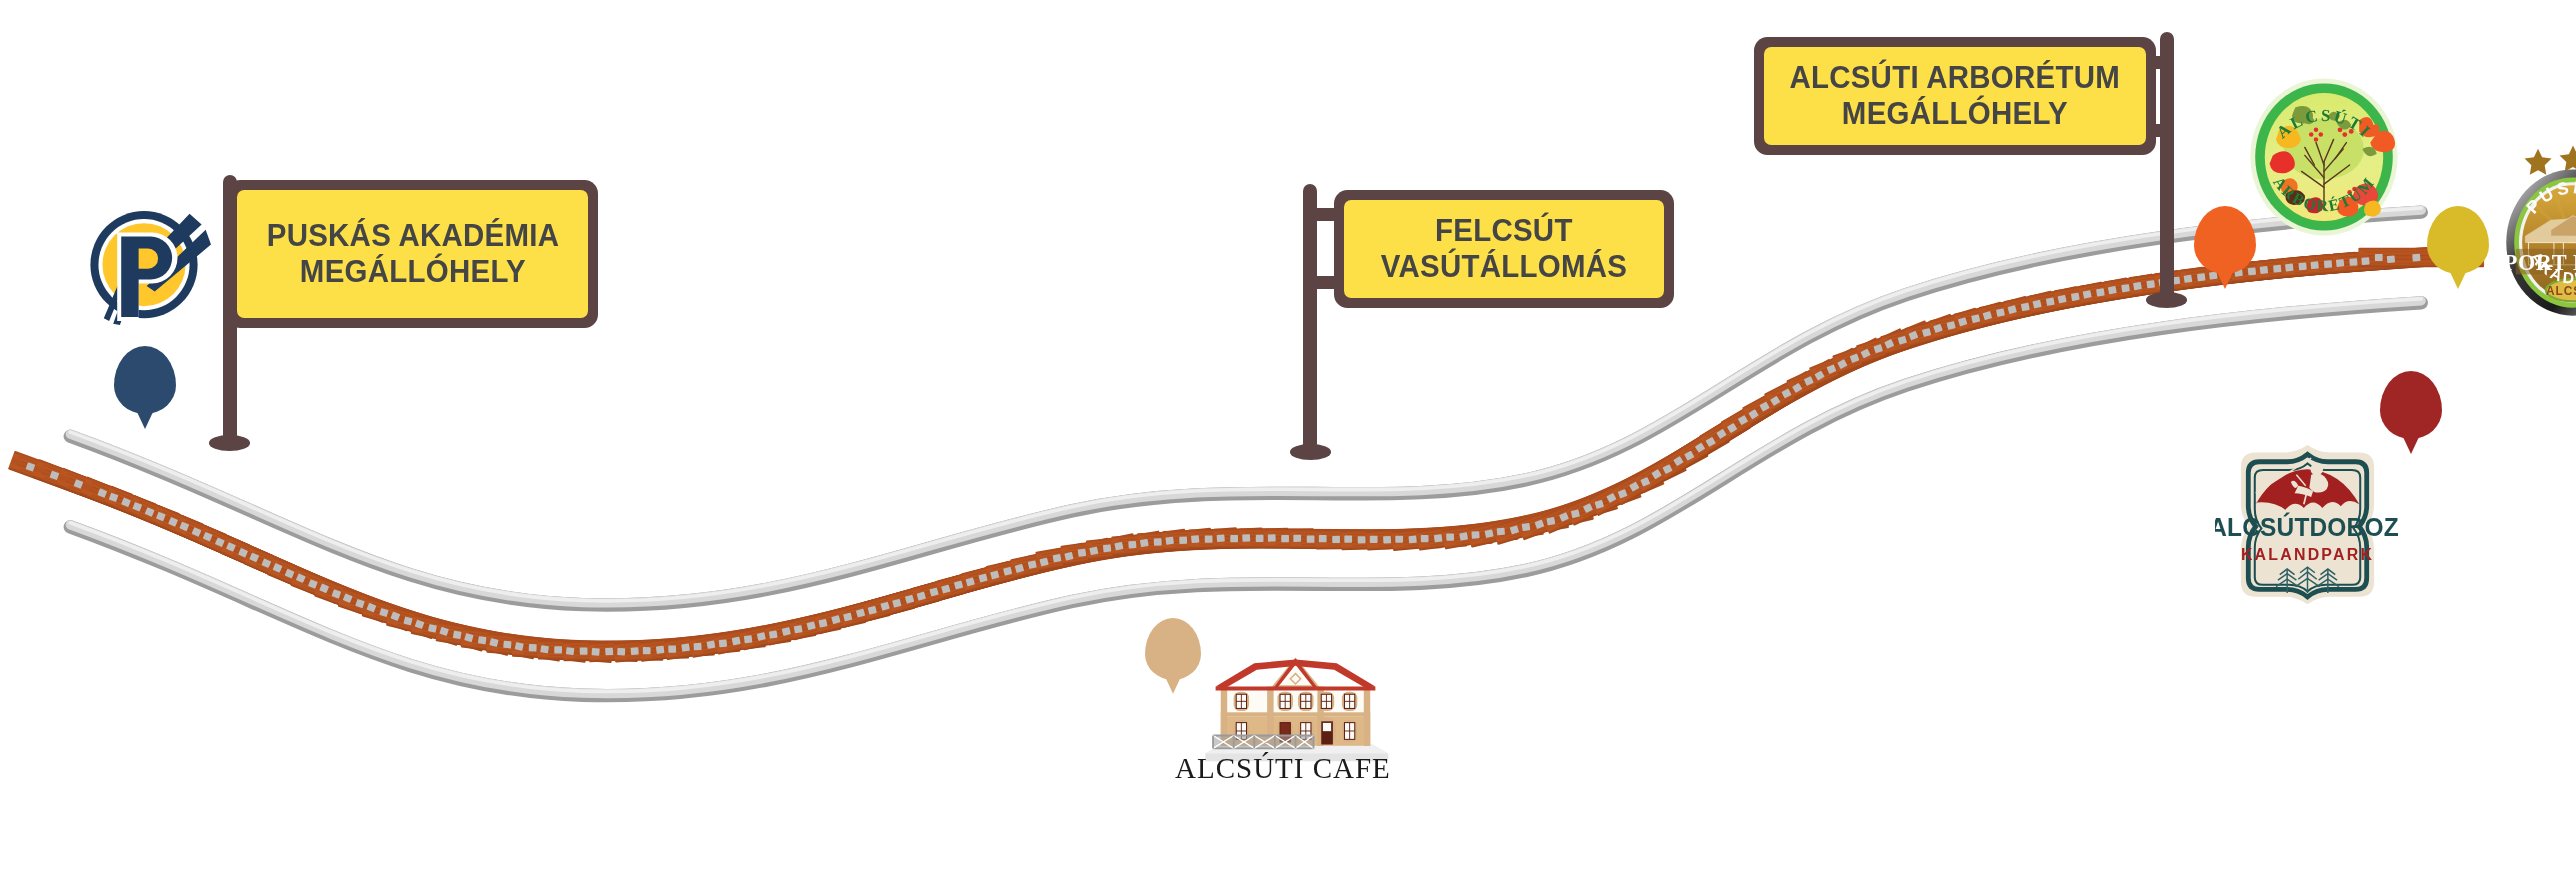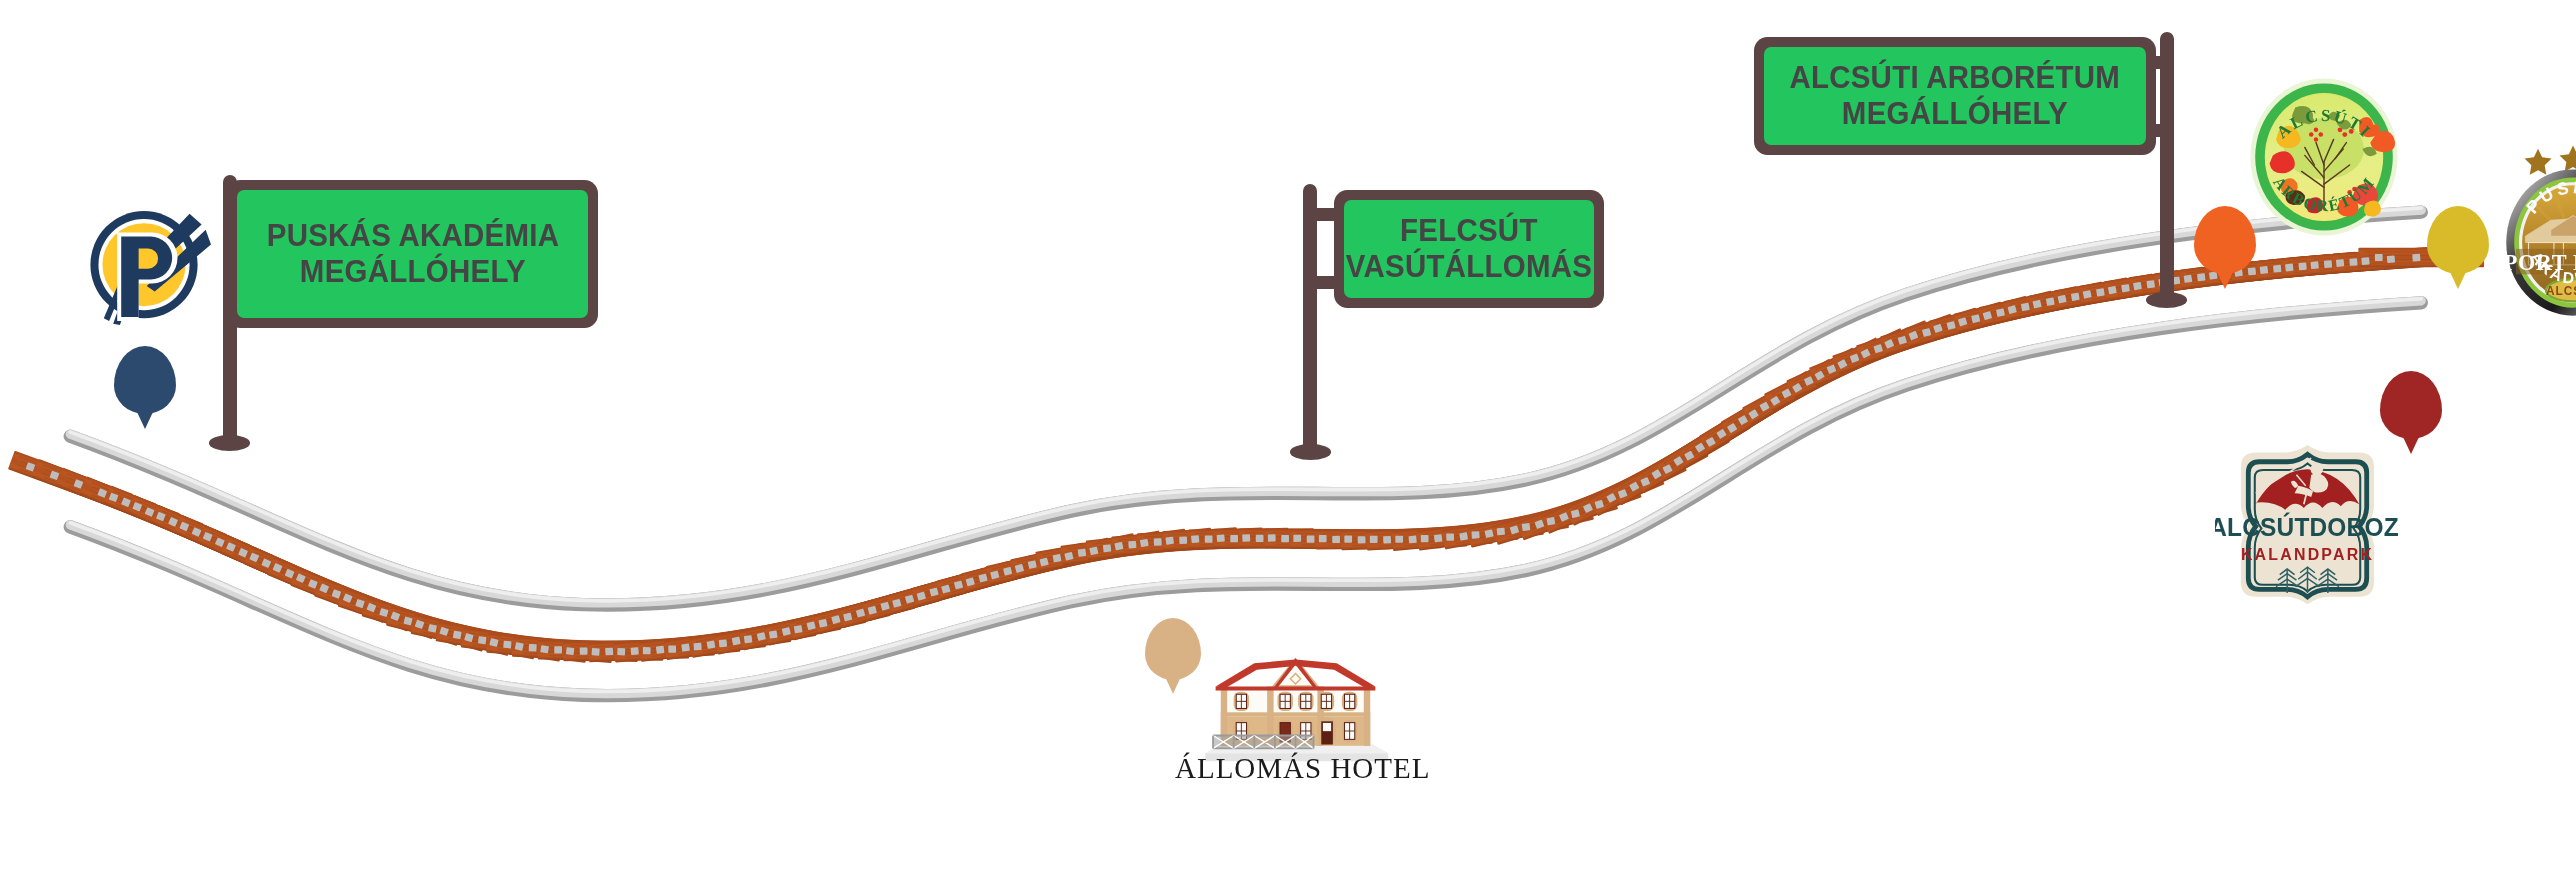--- a/index.html
+++ b/index.html
@@ -36,21 +36,21 @@
     background:#5c4444;
     border-radius:13.4px;
     padding:10.3px;
     box-sizing:border-box;
     display:flex;
     align-items:center;
     justify-content:center;
   }
   .sign-inner{
     width:100%;height:100%;
-    background:#22c55e;
+    background:#fde047;
     border-radius:7.2px;
     display:flex;
     flex-direction:column;
     align-items:center;
     justify-content:center;
     line-height:1.12;
   }
   .sign-line{
     color:#454545;
     font-weight:bold;
@@ -548,21 +548,21 @@
           <div class="sign-line" style="font-size: 32px;">PUSKÁS AKADÉMIA</div>
           <div class="sign-line" style="font-size: 32px;">MEGÁLLÓHELY</div>
         </div>
       </div>
     </div>
   <div class="sign-unit">
       <div class="sign-pole" style="left: 1303px; top: 184px; width: 14.4px; height: 268px;"></div>
       <div class="sign-base" style="left: 1290px; top: 444px; width: 41px; height: 15.5px;"></div>
       <div class="sign-bracket-top" style="left: 1317px; top: 208px; width: 32px;"></div>
       <div class="sign-bracket-bot" style="left: 1317px; top: 276px; width: 32px;"></div>
-      <div class="sign-board" style="left: 1334px; top: 190px; width: 270px; height: 118px;">
+      <div class="sign-board" style="left: 1334px; top: 190px; width: 340px; height: 118px;">
         <div class="sign-inner">
           <div class="sign-line" style="font-size: 32px;">FELCSÚT</div>
           <div class="sign-line" style="font-size: 32px;">VASÚTÁLLOMÁS</div>
         </div>
       </div>
     </div>
   <div class="sign-unit">
       <div class="sign-pole" style="left: 2160px; top: 32px; width: 14.4px; height: 268px;"></div>
       <div class="sign-base" style="left: 2146px; top: 292px; width: 41px; height: 15.5px;"></div>
       <div class="sign-bracket-top" style="left: 2142px; top: 56px; width: 20.6px;"></div>
@@ -849,16 +849,16 @@
     <g stroke="#9a9a9a" stroke-width="1.4" fill="none">
       <rect x="10" y="78" width="78" height="10" fill="#9a9a9a" opacity="0.55" stroke="none"></rect>
       <path d="M10 78 L88 78 M10 88 L88 88"></path>
       <path d="M10 78 L26 88 M26 78 L10 88 M26 78 L42 88 M42 78 L26 88
                M42 78 L58 88 M58 78 L42 88 M58 78 L74 88 M74 78 L58 88
                M74 78 L88 88 M88 78 L74 88" stroke="#ffffff" stroke-width="1.1"></path>
       <path d="M10 78 L10 88 M26 78 L26 88 M42 78 L42 88 M58 78 L58 88 M74 78 L74 88 M88 78 L88 88"></path>
     </g>
   </svg>
 
-  <div class="cafe-label" id="cafe-label" style="left: 1175px; top: 752px; font-size: 29px;">ÁLLOMÁS HOTEL</div>
+  <div class="cafe-label" id="cafe-label" style="left: 1175px; top: 752px; font-size: 29px;">ALCSÚTI CAFE</div>
 
 </div>
 
 
 </body></html>

